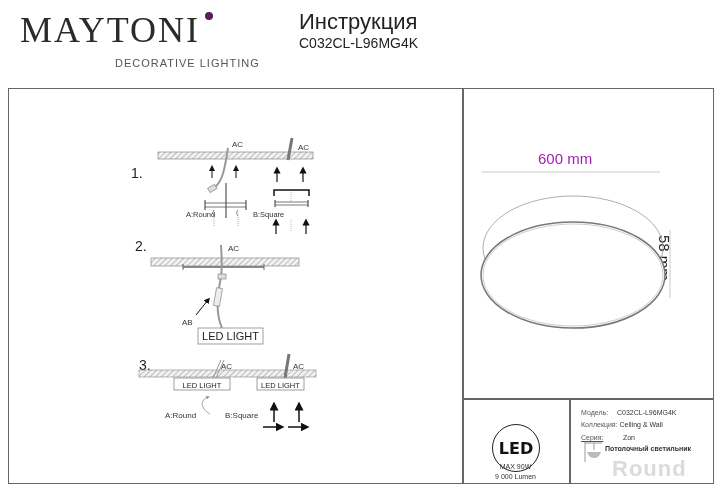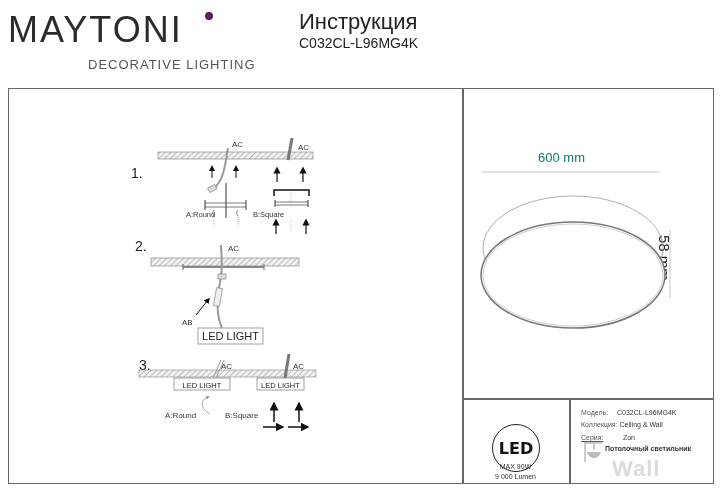--- a/index.html
+++ b/index.html
@@ -1,34 +1,34 @@
 <!DOCTYPE html>
 <html><head>
 <meta charset="utf-8">
 <style>
   * { box-sizing: border-box; margin: 0; padding: 0; }
   html, body { width: 720px; height: 495px; background: #ffffff; overflow: hidden; }
   body { position: relative; font-family: "Liberation Sans", sans-serif; color: #222; }
 
   .logo { position: absolute; left: 8px; top: 10px; width: 204px; }
-  .logo-word { font-family: Liberation Sans, sans-serif; font-size: 36px; letter-spacing: 2px; color: #2b2b2b; line-height: 40px; font-weight: normal; }
+  .logo-word { font-family: Liberation Serif, serif; font-size: 36px; letter-spacing: 2px; color: #2b2b2b; line-height: 40px; font-weight: normal; text-align: center; }
   .logo-dot { position: absolute; left: 197px; top: 2px; width: 8px; height: 8px; border-radius: 50%; background: #5a1e5c; }
-  .logo-sub { position: absolute; left: 80px; top: 47px; font-size: 13px; letter-spacing: 1px; color: #555; white-space: nowrap; }
+  .logo-sub { position: absolute; left: 107px; top: 47px; font-size: 11px; letter-spacing: 1px; color: #555; white-space: nowrap; }
 
   .doc-title { position: absolute; left: 299px; top: 9px; font-size: 22px; color: #222; text-align: center; }
   .doc-model { position: absolute; left: 299px; top: 35px; font-size: 14px; color: #222; }
 
   .frame { position: absolute; left: 8px; top: 88px; width: 706px; height: 396px; border: 1.5px solid #666; }
   .divider-v { position: absolute; left: 462px; top: 88px; width: 1.5px; height: 396px; background: #666; }
   .spec-top-line { position: absolute; left: 462px; top: 398px; width: 252px; height: 1.5px; background: #666; }
   .spec-mid-line { position: absolute; left: 569px; top: 398px; width: 1.5px; height: 86px; background: #666; }
 
   svg text { font-family: "Liberation Sans", sans-serif; }
 
-  .dim-width { position: absolute; left: 538px; top: 150px; font-size: 13px; color: #0f766e; }
+  .dim-width { position: absolute; left: 538px; top: 150px; font-size: 15px; color: #a21caf; }
   .dim-height { position: absolute; left: 673px; top: 235px; font-size: 15px; color: #222; transform: rotate(90deg); transform-origin: left top; white-space: nowrap; }
 
   .led-badge { position: absolute; left: 492px; top: 424px; width: 48px; height: 48px; border: 1.5px solid #222; border-radius: 50%; display: flex; align-items: center; justify-content: center; font-family: "DejaVu Sans", sans-serif; font-weight: bold; font-size: 16px; color: #111; letter-spacing: 0px; }
   .led-max { position: absolute; left: 462px; top: 463px; width: 107px; text-align: center; font-size: 7px; color: #333; }
   .led-lumen { position: absolute; left: 462px; top: 473px; width: 107px; text-align: center; font-size: 7px; color: #333; }
 
   .spec-row { position: absolute; font-size: 7px; color: #333; white-space: nowrap; }
   .spec-label { color: #555; display: inline-block; }
   .spec-val { color: #333; }
   .underline { text-decoration: underline; }
@@ -167,13 +167,13 @@
   <span class="spec-val">Zon</span>
 </div>
 <svg class="ceiling-icon" viewBox="0 0 20 22">
   <line x1="1" y1="1" x2="1" y2="21" stroke="#999" stroke-width="1"></line>
   <line x1="1" y1="2" x2="18" y2="2" stroke="#999" stroke-width="1"></line>
   <line x1="10" y1="2" x2="10" y2="9" stroke="#999" stroke-width="1"></line>
   <path d="M3,11 L17,11 Q15,17 10,17 Q5,17 3,11 z" fill="#bbb"></path>
 </svg>
 <div class="spec-row" style="left:605px;top:445px;font-weight:bold;color:#333">Потолочный светильник</div>
 
-<div class="watermark">Wall</div>
+<div class="watermark">Round</div>
 
 </body></html>

